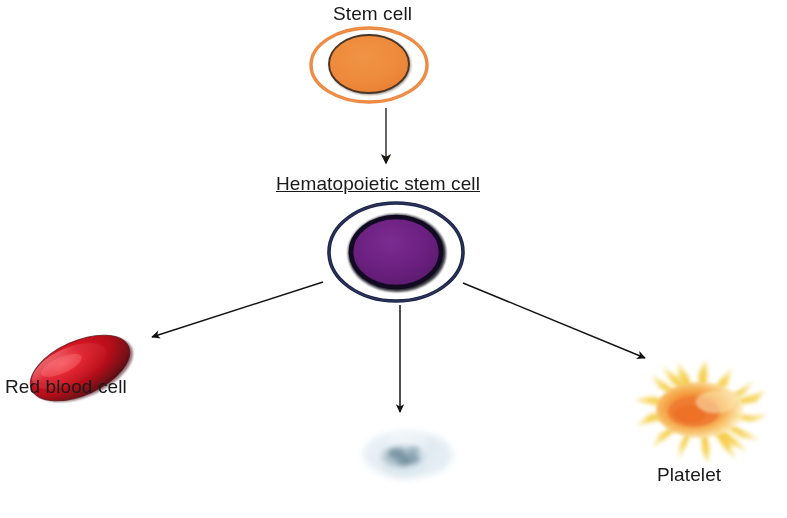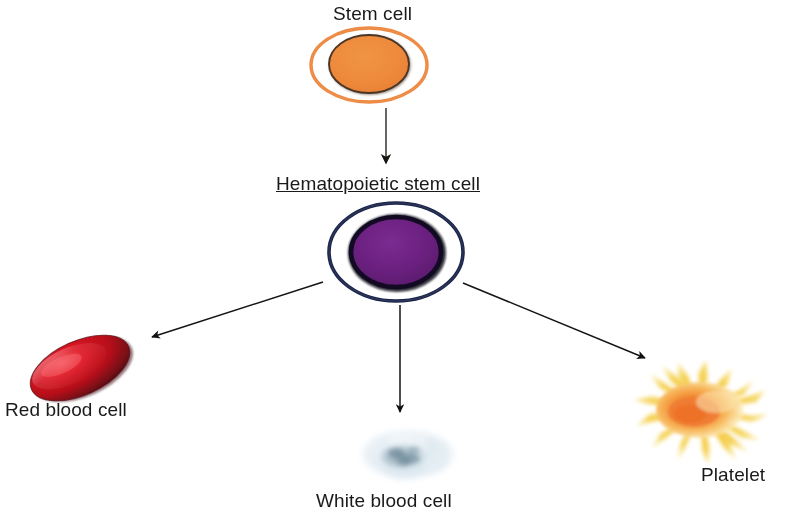--- a/index.html
+++ b/index.html
@@ -27,23 +27,23 @@
     color: #1a1a1a;
     font-family: "Liberation Sans", sans-serif;
     font-size: 19px;
     font-weight: 400;
     letter-spacing: 0.1px;
     white-space: nowrap;
     line-height: 1;
   }
   #label-stem-cell      { left: 333px; top: 4px; }
   #label-hsc            { left: 276px; top: 174px; text-decoration: underline; }
-  #label-rbc            { left: 5px;   top: 400px; }
+  #label-rbc            { left: 5px;   top: 377px; }
   #label-wbc            { left: 316px; top: 491px; }
-  #label-platelet       { left: 657px; top: 465px; margin-left: 44px; }
+  #label-platelet       { left: 657px; top: 465px; }
 </style>
 </head>
 <body>
 
 <div id="stage">
 
   <svg id="diagram-svg" viewBox="0 0 787 518">
     <defs>
 
       <radialGradient id="rbcGrad" cx="36%" cy="28%" r="78%">
@@ -204,17 +204,16 @@
       <line x1="463" y1="283" x2="645" y2="358" stroke="#141414" stroke-width="1.5" marker-end="url(#arrowHeadThin)"></line>
     </g>
   </svg>
 
   <div class="label" id="label-stem-cell">Stem cell</div>
 
   <div class="label" id="label-hsc">Hematopoietic stem cell</div>
 
   <div class="label" id="label-rbc">Red blood cell</div>
 
-  <div class="label" id="label-wbc">White blood cell</div>
 
   <div class="label" id="label-platelet">Platelet</div>
 
 </div>
 
 </body></html>

